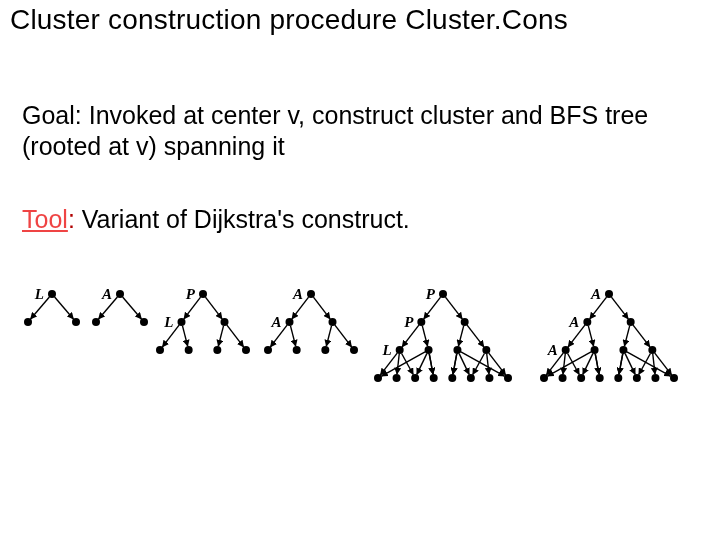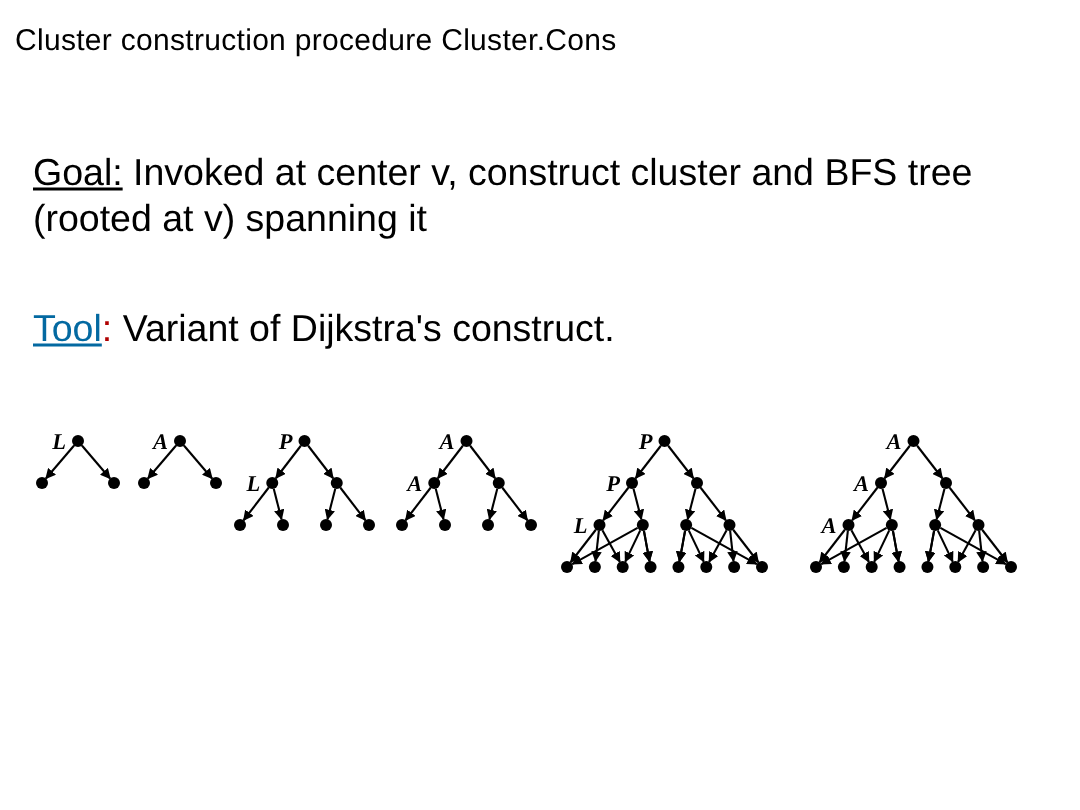--- a/index.html
+++ b/index.html
@@ -7,43 +7,43 @@
     padding: 0;
     width: 720px;
     height: 540px;
     background: #ffffff;
     font-family: Arial, Helvetica, sans-serif;
     color: #000;
     overflow: hidden;
   }
   .title {
     position: absolute;
-    top: 16px;
+    top: 4px;
     left: 10px;
     right: 10px;
-    font-size: 20px;
+    font-size: 28px;
     letter-spacing: 0.2px;
   }
   .goal {
     position: absolute;
     top: 100px;
     left: 22px;
     right: 20px;
     font-size: 25px;
     line-height: 1.25;
   }
-  .goal .lead { text-decoration: underline; }
+  .goal .lead { }
   .tool {
     position: absolute;
     top: 205px;
     left: 22px;
     right: 20px;
     font-size: 25px;
   }
-  .tool .lead { text-decoration: underline; color: #0369a1; }
+  .tool .lead { text-decoration: underline; color: #ef4444; }
   .tool .lead-colon { color: #b00000; }
   .figure {
     position: absolute;
     left: 0;
     top: 280px;
     width: 720px;
     height: 200px;
   }
   .tree-label {
     font-family: "Times New Roman", Times, serif;

